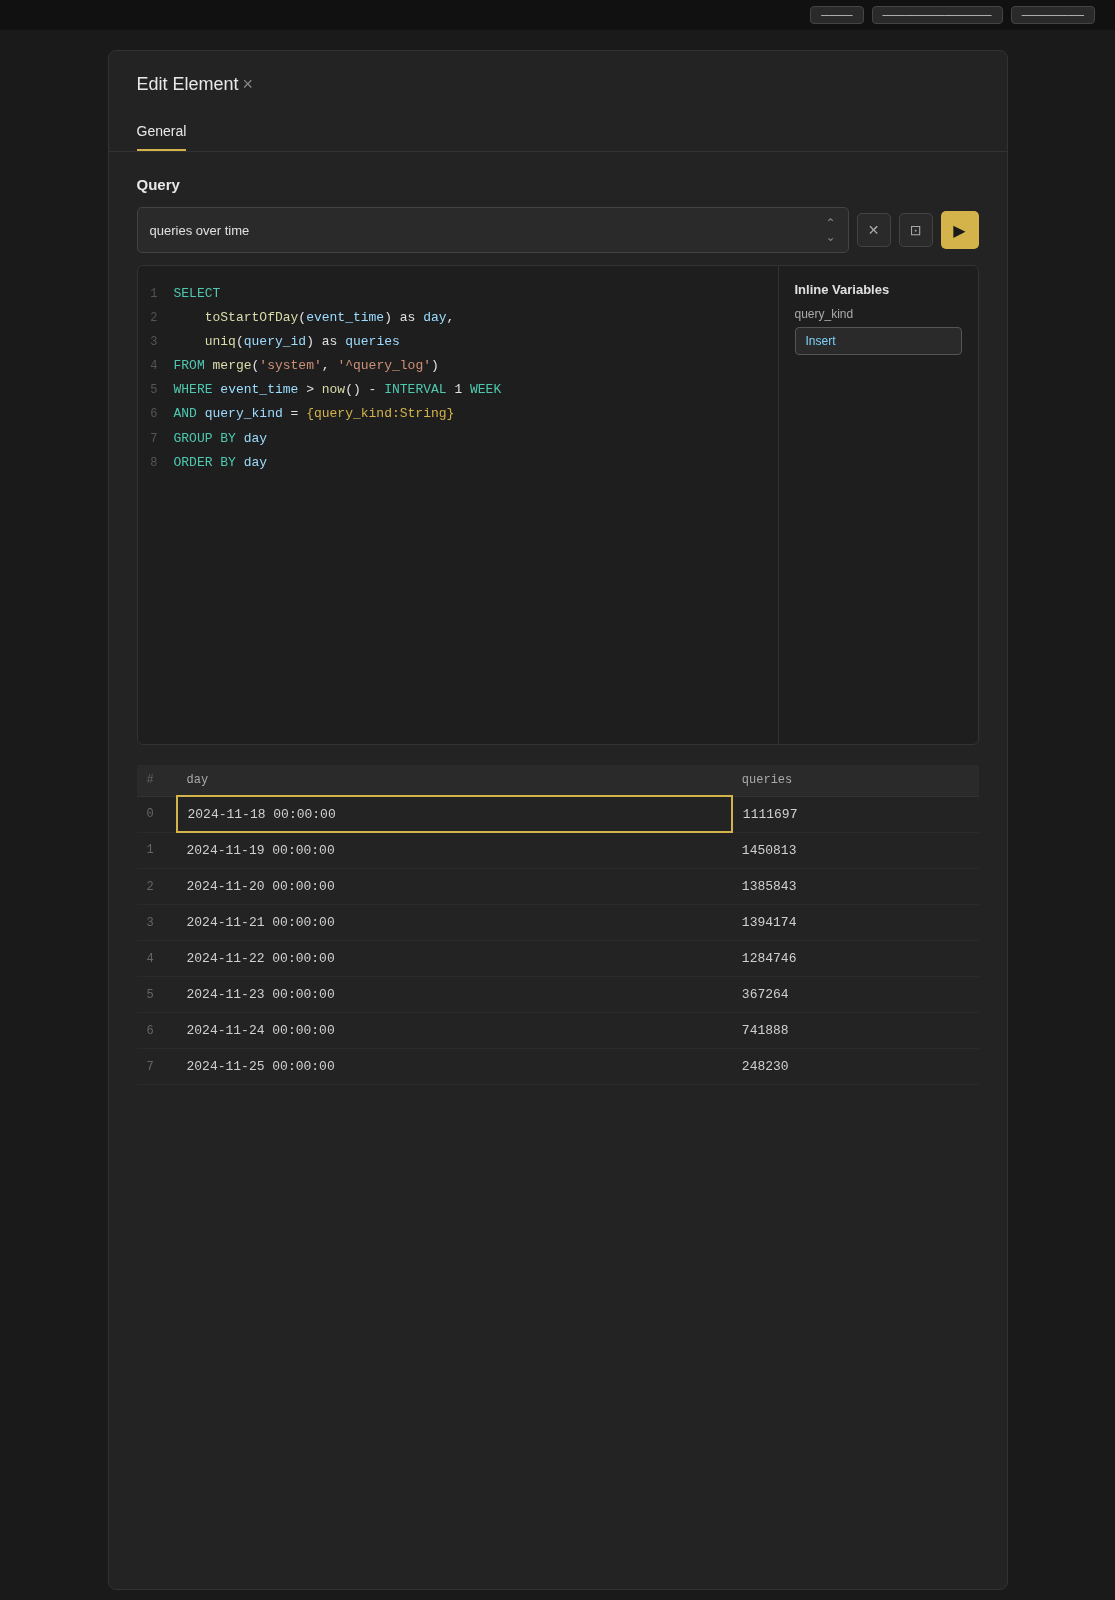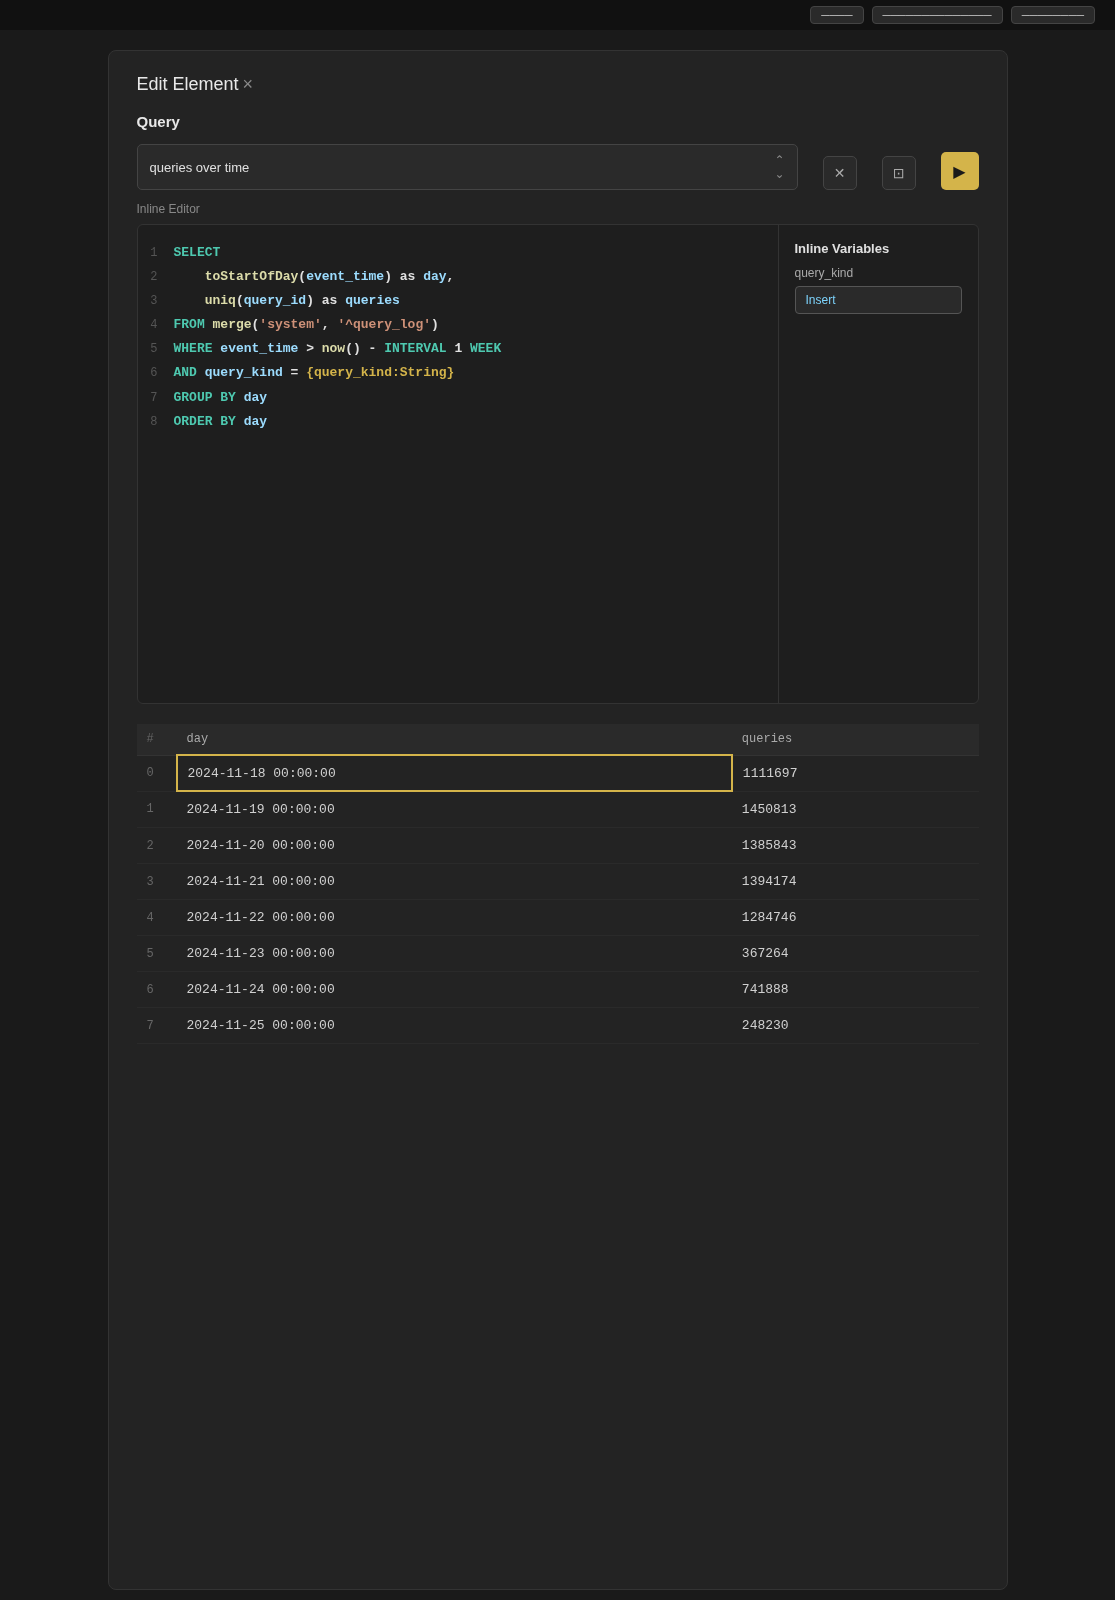--- a/index.html
+++ b/index.html
@@ -81,22 +81,22 @@
       padding: 0 28px;
     }
     .section-title {
       font-size: 15px;
       font-weight: 700;
       color: #e8e8e8;
       margin-bottom: 14px;
     }
     .query-bar {
       display: flex;
-      align-items: flex-end;
-      gap: 25px;
+      align-items: center;
+      gap: 8px;
       margin-bottom: 12px;
     }
     .query-select {
       flex: 1;
       background: #2a2a2a;
       border: 1px solid #444;
       border-radius: 5px;
       color: #e0e0e0;
       font-size: 13px;
       padding: 8px 12px;
@@ -165,21 +165,20 @@
       color: #555;
       width: 36px;
       text-align: right;
       padding-right: 16px;
       flex-shrink: 0;
       font-size: 12px;
       user-select: none;
     }
     .code-content {
       color: #e0e0e0;
-      font-weight: bold;
     }
     .kw { color: #4ec9b0; }
     .fn { color: #dcdcaa; }
     .str { color: #ce9178; }
     .var-white { color: #e0e0e0; }
     .var-blue { color: #9cdcfe; }
     .query-vars-panel {
       width: 200px;
       border-left: 1px solid #333;
       padding: 16px;
@@ -255,41 +254,43 @@
   <button class="top-bar-btn">────────</button>
 </div>
 
 <div class="modal">
 
   <div class="modal-header">
     <span class="modal-title">Edit Element</span>
     <button class="close-btn">×</button>
   </div>
 
+  <div class="tabs">
+    <span class="tab active">General</span>
+  </div>
 
   <div class="section">
     <div class="section-title">Query</div>
 
     <div class="query-bar">
       <div class="query-select">
         <span>queries over time</span>
         <span class="query-select-arrow">⌃<br style="line-height:0">⌄</span>
       </div>
       <div class="icon-btn">
         <span>✕</span>
       </div>
       <div class="icon-btn">
         <span>⊡</span>
       </div>
       <div class="run-btn">
         <span>▶</span>
       </div>
     </div>
 
-    <div class="inline-editor-label">Inline Editor</div>
 
     <div class="editor-container">
       <div class="code-area">
 
         <div class="code-line">
           <span class="line-num">1</span>
           <span class="code-content"><span class="kw">SELECT</span></span>
         </div>
 
         <div class="code-line">

